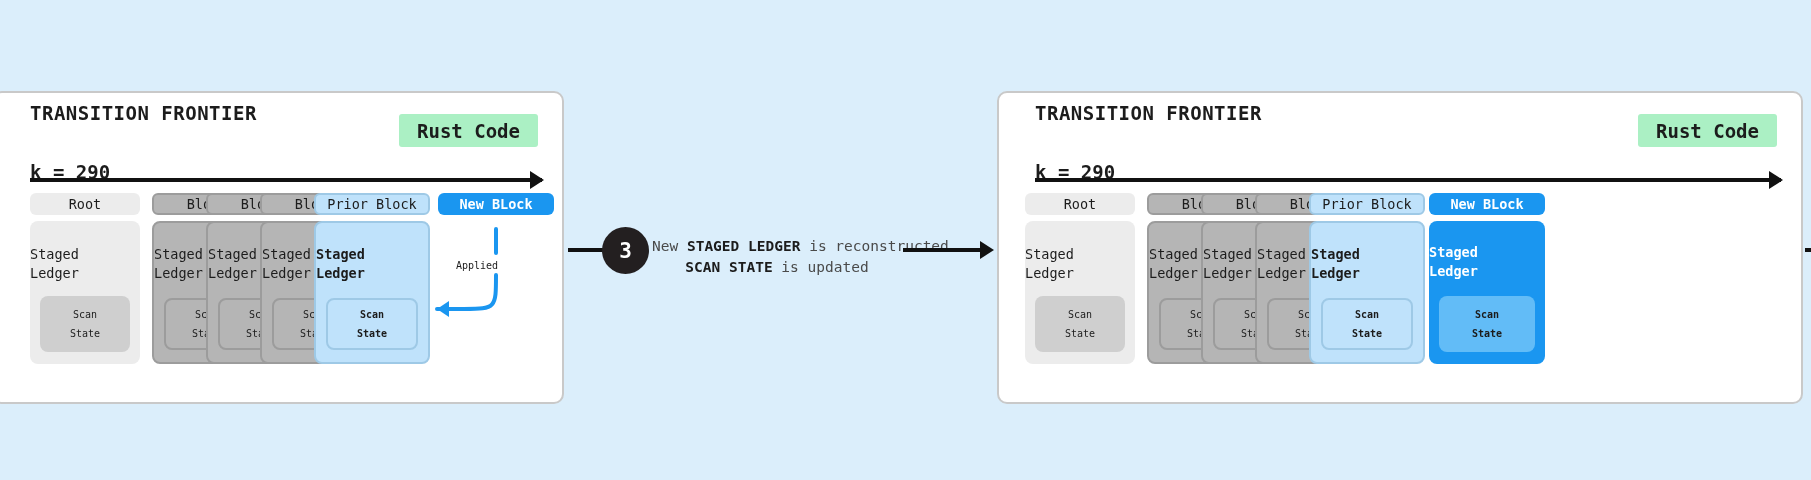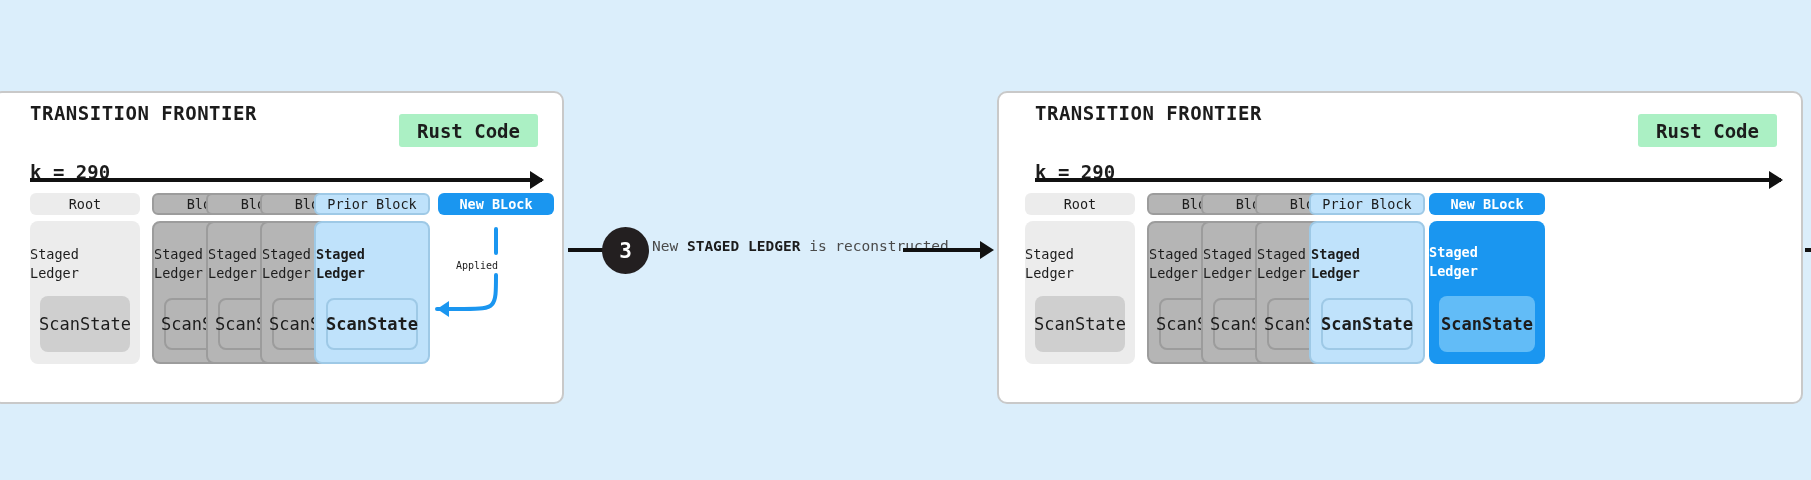--- a/index.html
+++ b/index.html
@@ -107,24 +107,24 @@
     line-height:19px;
     text-align:center;
     white-space:nowrap;
   }
   .scan{
     position:absolute;
     left:10px;right:10px;
     top:75px;bottom:12px;
     border-radius:8px;
     display:flex;
-    flex-direction:row;
+    flex-direction:column;
     align-items:center;
     justify-content:center;
-    font-size:17px;
+    font-size:10px;
     line-height:19px;
     text-align:center;
     box-sizing:border-box;
   }
 
   
   .t-root .blk-head{background:#ececec;color:#1c1c1c;}
   .t-root .blk-body{background:#ececec;}
   .t-root .blk-body .lbl{color:#1c1c1c;}
   .t-root .scan{background:#cfcfcf;color:#1c1c1c;}
@@ -296,20 +296,21 @@
       <div class="applied-label" style="left:462px;top:167px;">Applied</div>
     </div>
   </div>
 
   <div class="conn-line" style="left:568px;top:248px;width:40px;"></div>
   <div class="step-circle" style="left:602px;top:227px;">
     <span>3</span>
   </div>
   <div class="step-text" style="left:652px;top:236px;width:250px;">
     <div><span>New </span><b>STAGED LEDGER</b><span> is reconstructed</span></div>
+    <div><b>SCAN STATE</b><span> is updated</span></div>
   </div>
   <div class="conn-line" style="left:903px;top:248px;width:82px;"></div>
   <div class="conn-head" style="left:980px;top:241px;"></div>
 
   <div class="panel" id="panel-right">
 
     <div class="panel-title">TRANSITION FRONTIER</div>
     <div class="panel-k">k = 290</div>
     <div class="badge-rust">Rust Code</div>
 

